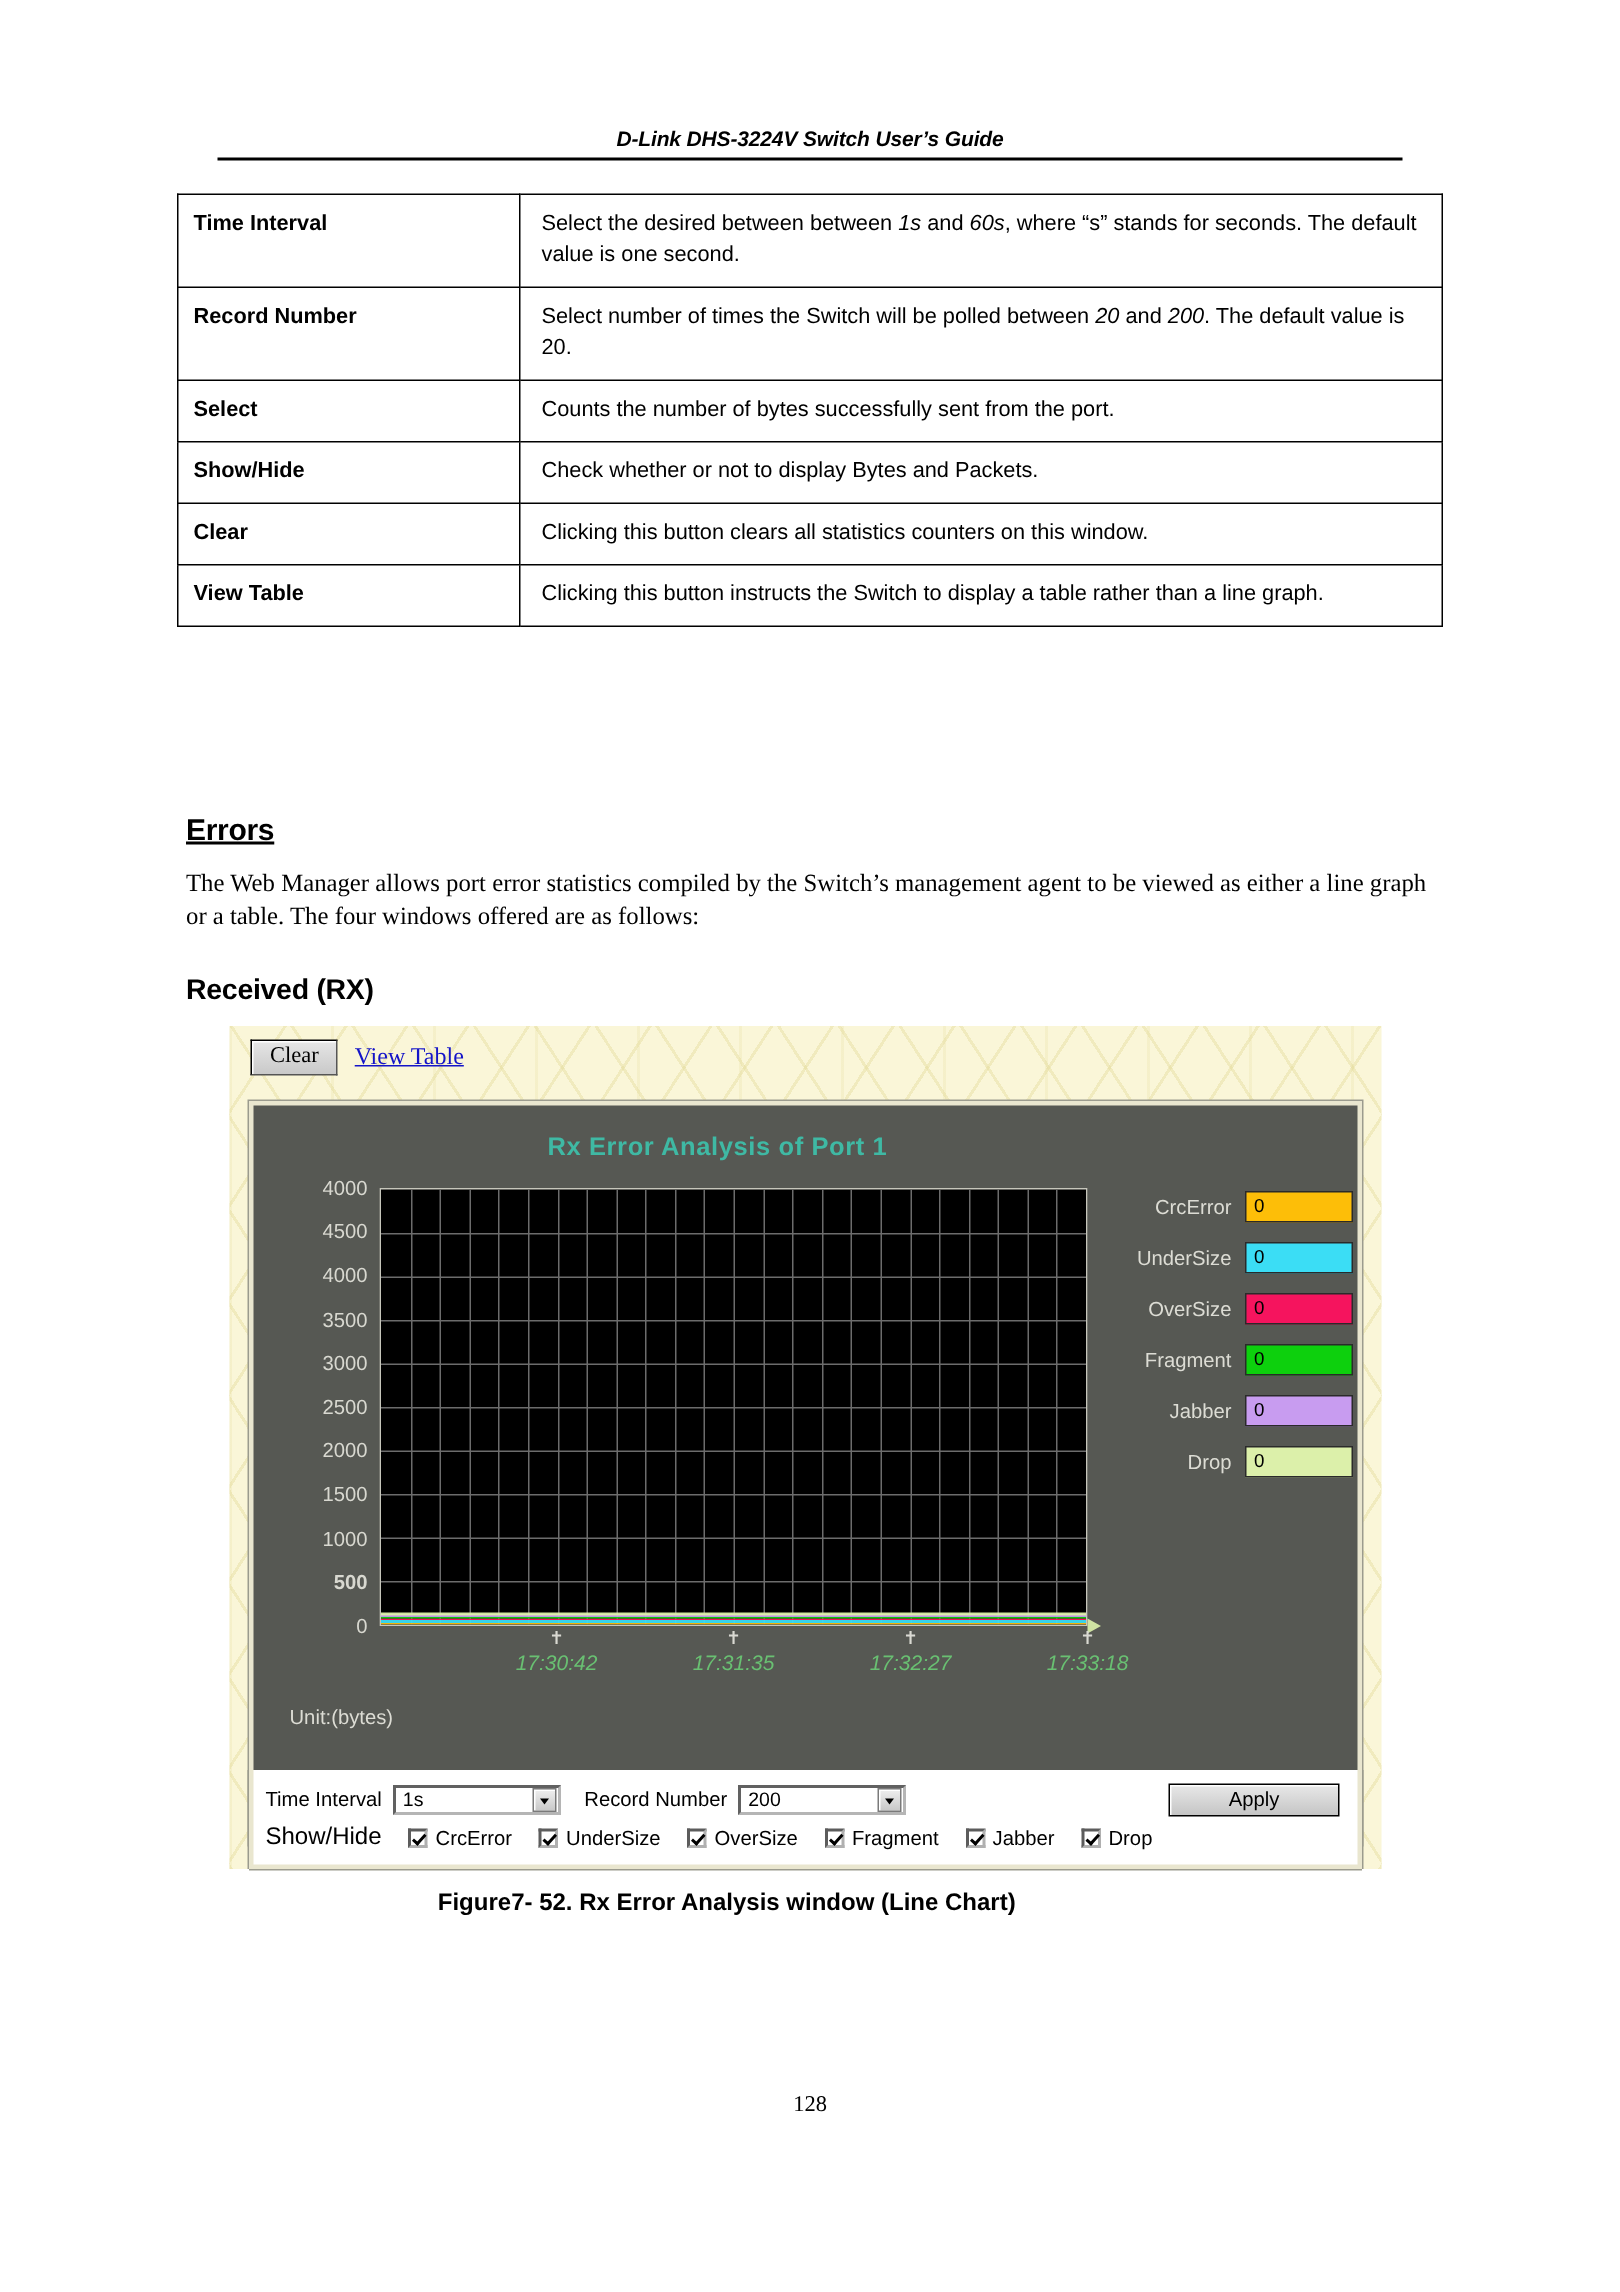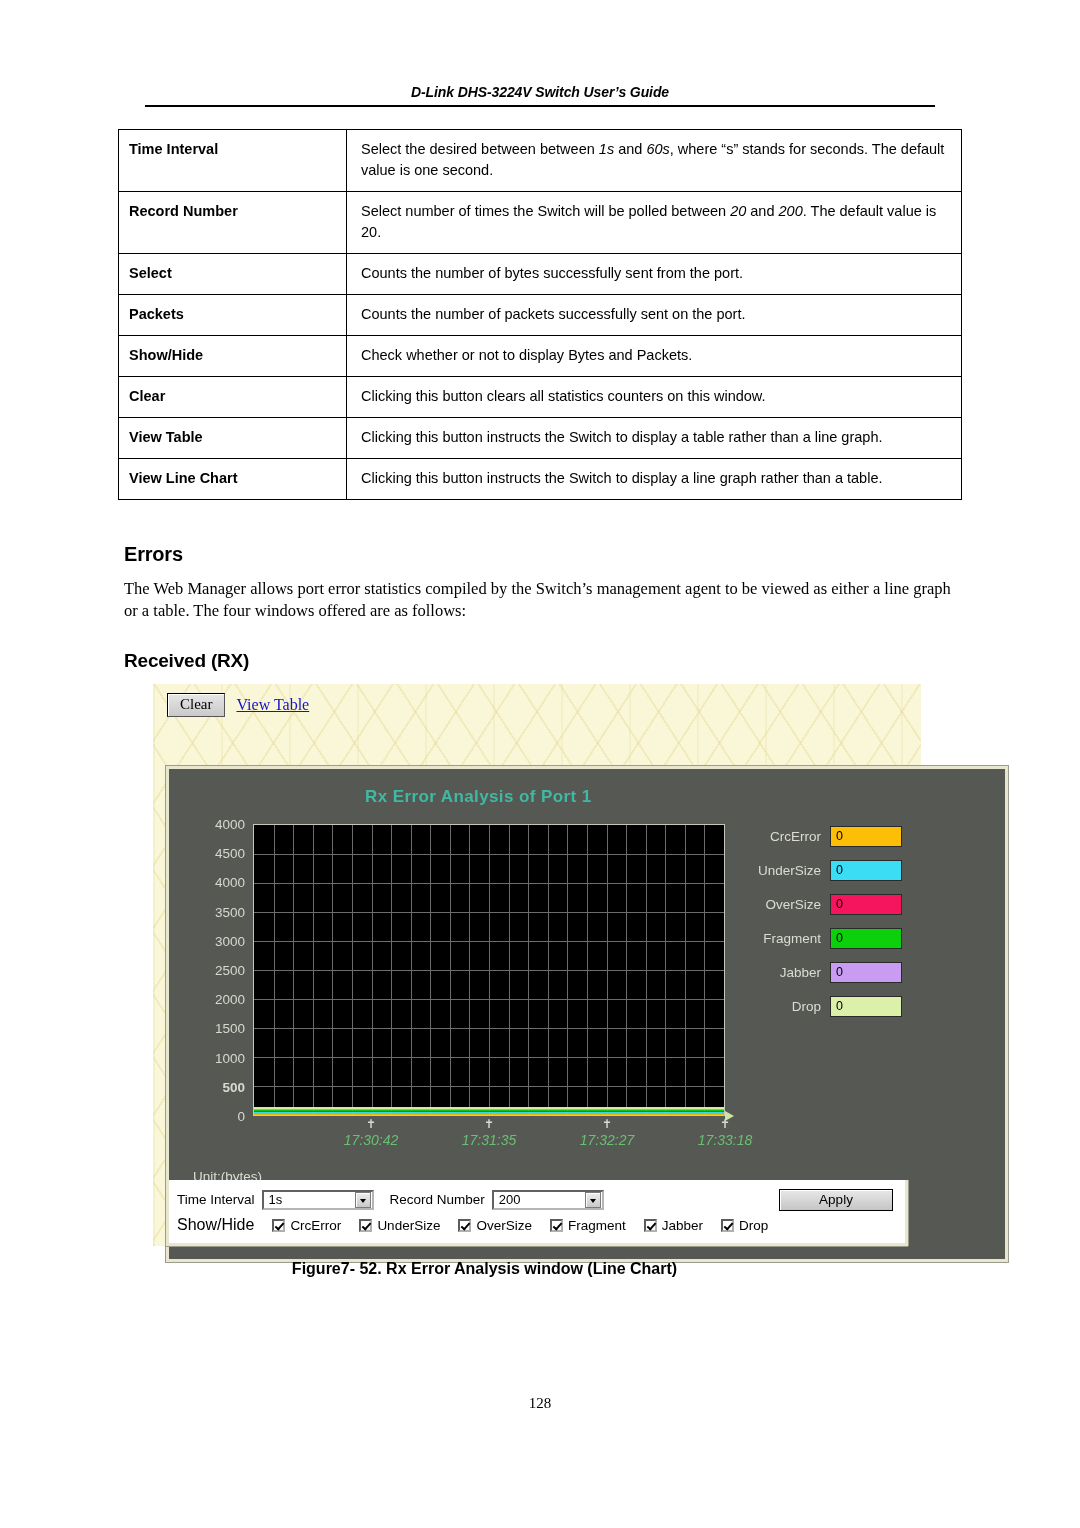--- a/index.html
+++ b/index.html
@@ -62,21 +62,21 @@
   }
   .def-table .it { font-style: italic; }
 
   
   .sec-heading {
     position: absolute;
     font-weight: bold;
     font-size: 20px;
     letter-spacing: -0.2px;
   }
-  #errors-heading { left: 124px; top: 543px; }
+  #errors-heading { left: 124px; top: 543px; text-decoration: underline; }
   #received-heading { left: 124px; top: 650px; font-size: 19px; }
 
   .body-para {
     position: absolute;
     left: 124px;
     top: 578px;
     width: 840px;
     font-family: "Liberation Serif", serif;
     font-size: 16.5px;
     line-height: 1.35;
@@ -123,27 +123,26 @@
     color: #1414c8;
     text-decoration: underline;
     cursor: pointer;
   }
 
   
   .chart-panel {
     position: absolute;
     left: 13px;
     top: 50px;
-    width: 842px;
+    width: 742px;
     height: 496px;
     background: #565853;
     border: 3px solid #e9e6cf;
     box-shadow: 0 0 0 1px #9b9b8e;
     box-sizing: border-box;
-    margin-top: 32px;
   }
   .chart-title {
     position: absolute;
     left: 196px;
     top: 18px;
     color: #3fb9a4;
     font-size: 17px;
     font-weight: bold;
     letter-spacing: .4px;
   }
@@ -421,38 +420,30 @@
     </tr>
     <tr>
       <td class="term">Record Number</td>
       <td class="desc"><span>Select number of times the Switch will be polled between </span><span class="it">20</span><span> and </span><span class="it">200</span><span>. The default value is 20.</span></td>
     </tr>
     <tr>
       <td class="term">Select</td>
       <td class="desc">Counts the number of bytes successfully sent from the port.</td>
     </tr>
     <tr>
-      <td class="term">Packets</td>
-      <td class="desc">Counts the number of packets successfully sent on the port.</td>
-    </tr>
-    <tr>
       <td class="term">Show/Hide</td>
       <td class="desc">Check whether or not to display Bytes and Packets.</td>
     </tr>
     <tr>
       <td class="term">Clear</td>
       <td class="desc">Clicking this button clears all statistics counters on this window.</td>
     </tr>
     <tr>
       <td class="term">View Table</td>
       <td class="desc">Clicking this button instructs the Switch to display a table rather than a line graph.</td>
-    </tr>
-    <tr>
-      <td class="term">View Line Chart</td>
-      <td class="desc">Clicking this button instructs the Switch to display a line graph rather than a table.</td>
     </tr>
   </tbody>
 </table>
 
 <div class="sec-heading" id="errors-heading">Errors</div>
 <div class="body-para">The Web Manager allows port error statistics compiled by the Switch’s management agent to be viewed as either a line graph or a table. The four windows offered are as follows:</div>
 <div class="sec-heading" id="received-heading">Received (RX)</div>
 
 <div class="shot">
 

